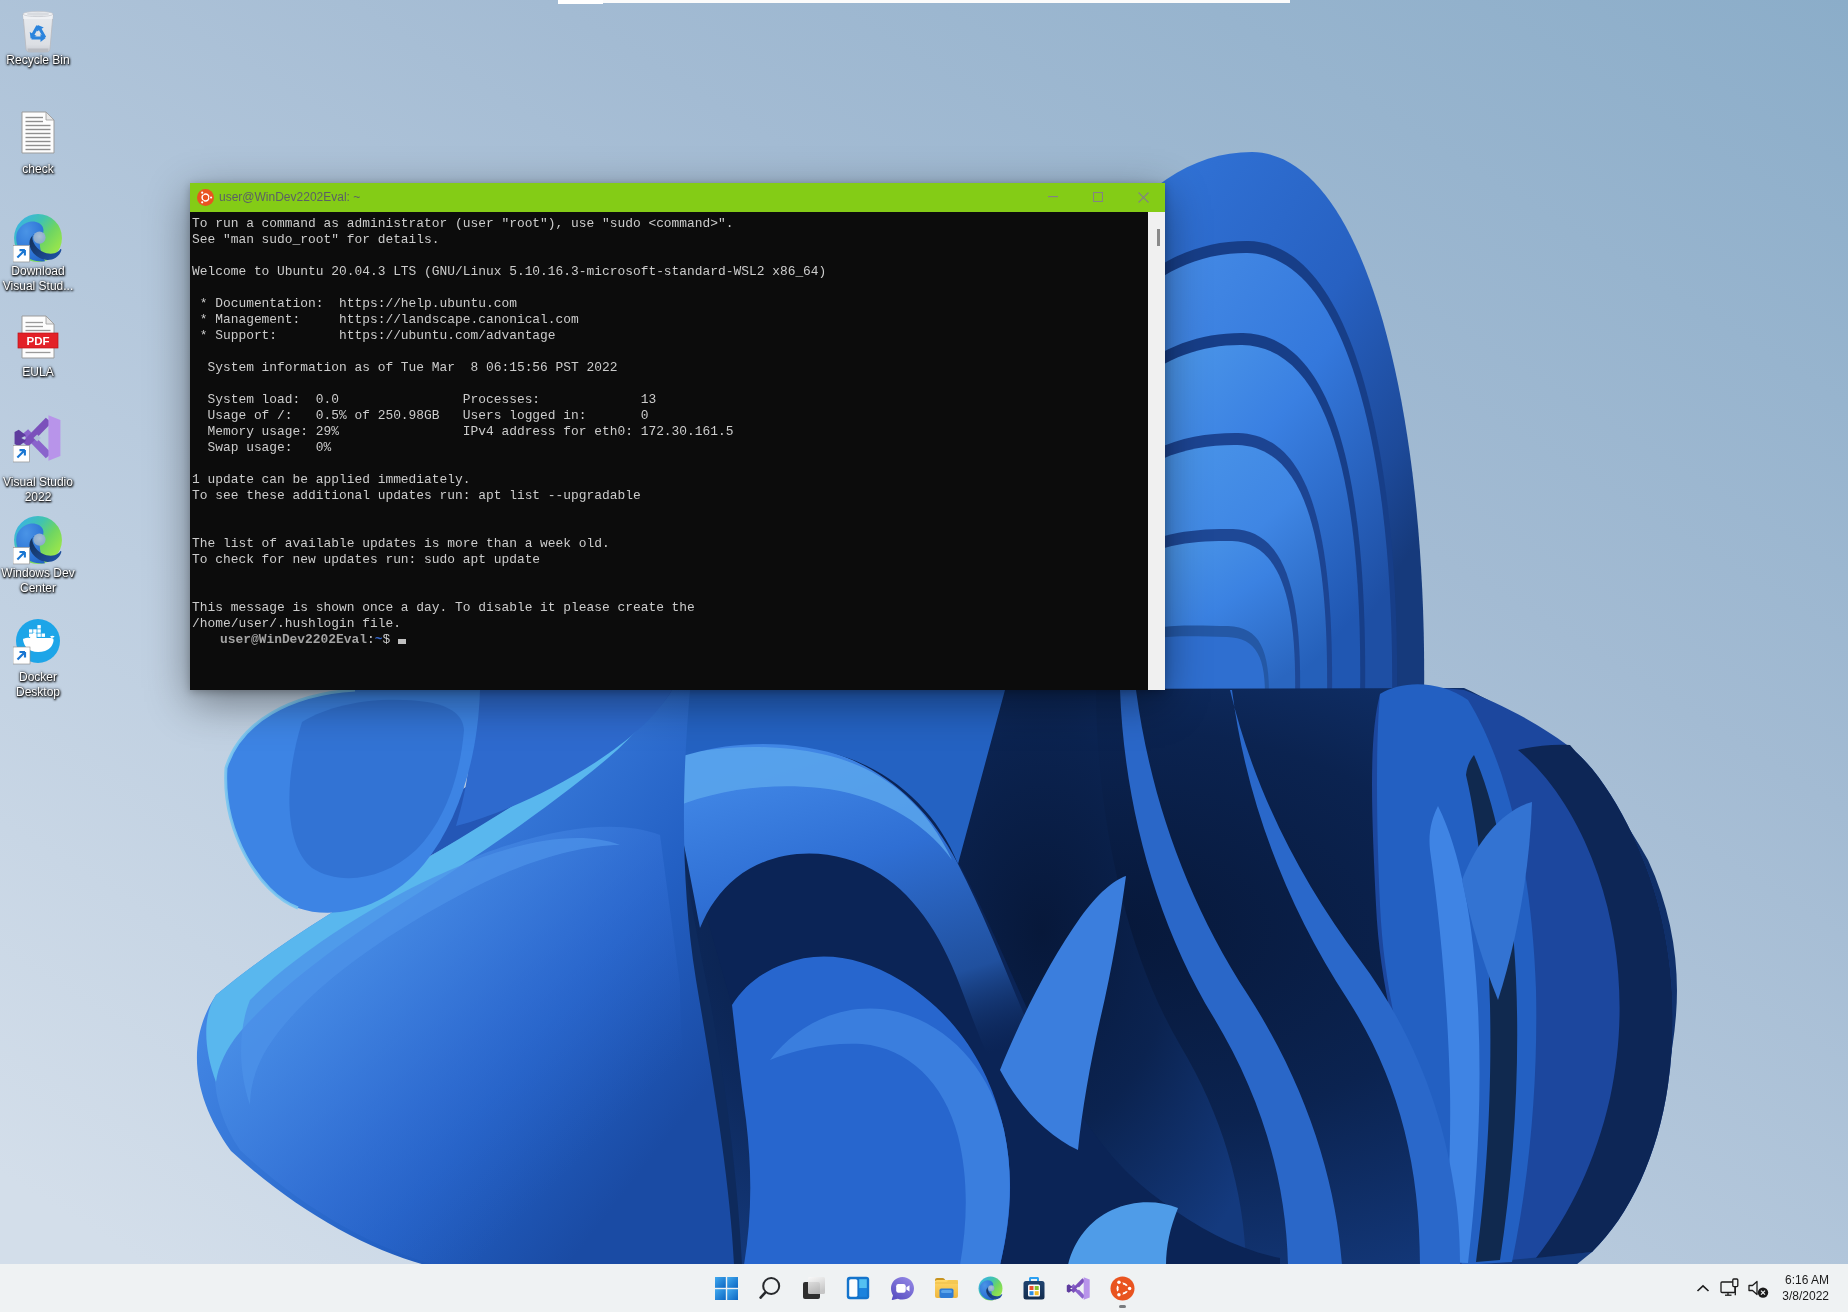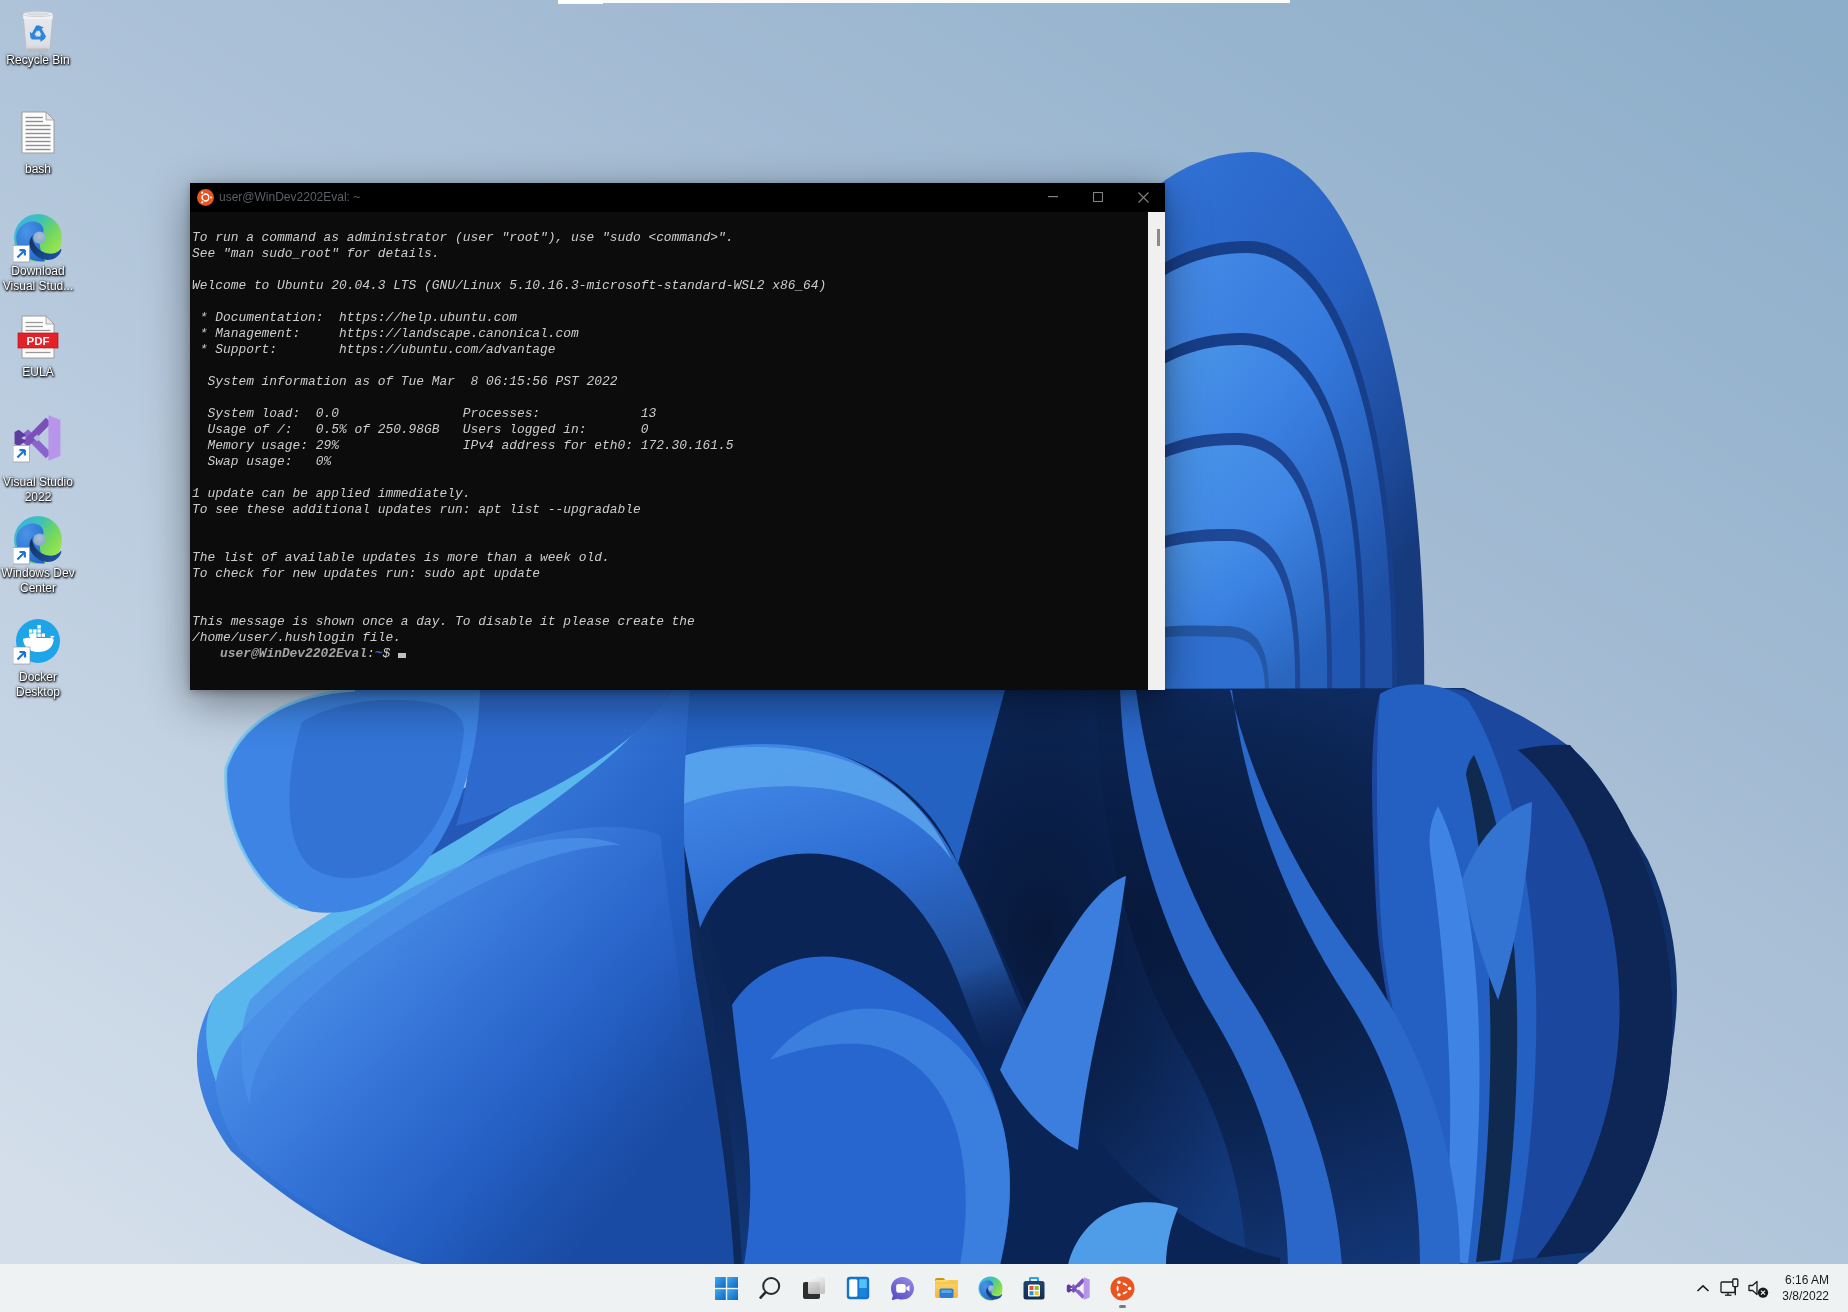--- a/index.html
+++ b/index.html
@@ -3,24 +3,24 @@
 <meta charset="utf-8">
 <style>
   html,body{margin:0;padding:0;width:1848px;height:1312px;overflow:hidden;background:#aec5db;font-family:"Liberation Sans",sans-serif;}
   #wall{position:absolute;left:0;top:0;width:1848px;height:1312px;}
   
   .dicon{position:absolute;width:76px;text-align:center;}
   .dicon .lbl{color:#fff;font-size:12px;line-height:14.5px;text-shadow:0 1px 2px rgba(0,0,0,.95),0 0 3px rgba(0,0,0,.8),1px 1px 2px rgba(0,0,0,.9);}
   .dicon svg.main{display:block;margin:0 auto;}
   
   #term{position:absolute;left:190px;top:183px;width:975px;height:507px;box-shadow:0 12px 40px rgba(0,0,0,.42),0 2px 8px rgba(0,0,0,.25);}
-  #titlebar{position:absolute;left:0;top:0;width:975px;height:29px;background:#000000;}
+  #titlebar{position:absolute;left:0;top:0;width:975px;height:29px;background:#84cc16;}
   #title-txt{position:absolute;left:29px;top:7px;font-size:12px;color:#5b5f66;white-space:pre;}
   #tcontent{position:absolute;left:0;top:29px;width:958px;height:478px;background:#0c0c0c;overflow:hidden;}
-  #tcontent pre{margin:0;padding:18px 0 0 2px;font-family:"Liberation Mono",monospace;font-size:12.9px;line-height:16px;color:#cccccc;font-style:italic;}
+  #tcontent pre{margin:0;padding:4px 0 0 2px;font-family:"Liberation Mono",monospace;font-size:12.9px;line-height:16px;color:#cccccc;}
   #scrollbar{position:absolute;left:958px;top:29px;width:17px;height:478px;background:#f0f0f0;}
   #thumb{position:absolute;left:9px;top:17px;width:2.5px;height:17px;background:#8a8a8a;}
   .grn{color:#a3a3a3;font-weight:bold;margin-left:28px;} .blu{color:#3465c8;font-weight:bold;} .wht{color:#cccccc;}
   
   #topbar{position:absolute;left:558px;top:0;width:732px;height:3px;background:#fbfbfb;}
   #topbar .seg{position:absolute;left:0;top:0;width:45px;height:4px;background:#ffffff;}
   
   #taskbar{position:absolute;left:0;top:1264px;width:1848px;height:48px;background:#eff2f3;}
   #ticons{position:absolute;left:704px;top:0;height:48px;display:flex;align-items:center;}
   .ticon{width:44px;height:48px;display:flex;align-items:center;justify-content:center;position:relative;}
@@ -208,21 +208,21 @@
           <line x1="4.5" y1="10.5" x2="22" y2="10.5"></line>
         <line x1="4.5" y1="14.5" x2="29.5" y2="14.5"></line>
           <line x1="4.5" y1="18.5" x2="29.5" y2="18.5"></line>
         <line x1="4.5" y1="22.5" x2="29.5" y2="22.5"></line>
           <line x1="4.5" y1="26.5" x2="29.5" y2="26.5"></line>
         <line x1="4.5" y1="30.5" x2="29.5" y2="30.5"></line>
           <line x1="4.5" y1="34.5" x2="29.5" y2="34.5"></line>
         <line x1="4.5" y1="38.5" x2="29.5" y2="38.5"></line>
       </g>
     </svg>
-    <div class="lbl" style="margin-top:8px">bash</div>
+    <div class="lbl" style="margin-top:8px">check</div>
   </div>
 
   <div class="dicon" style="left:0px;top:213px">
     <svg class="main" width="50" height="50" viewBox="0 0 48 48">
       <defs>
         <linearGradient id="eg1" x1="0.15" y1="0" x2="0.95" y2="0.65">
           <stop offset="0" stop-color="#3ab2e8"></stop>
             <stop offset="0.4" stop-color="#41c4ae"></stop>
             <stop offset="0.7" stop-color="#6fd562"></stop>
             <stop offset="1" stop-color="#95e44e"></stop>

